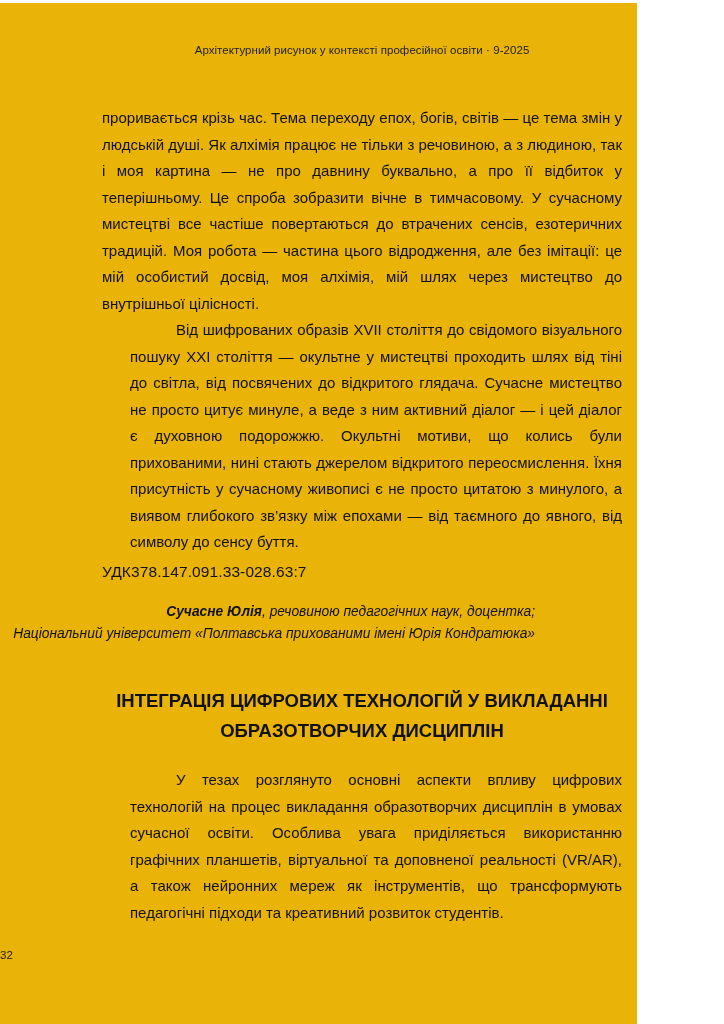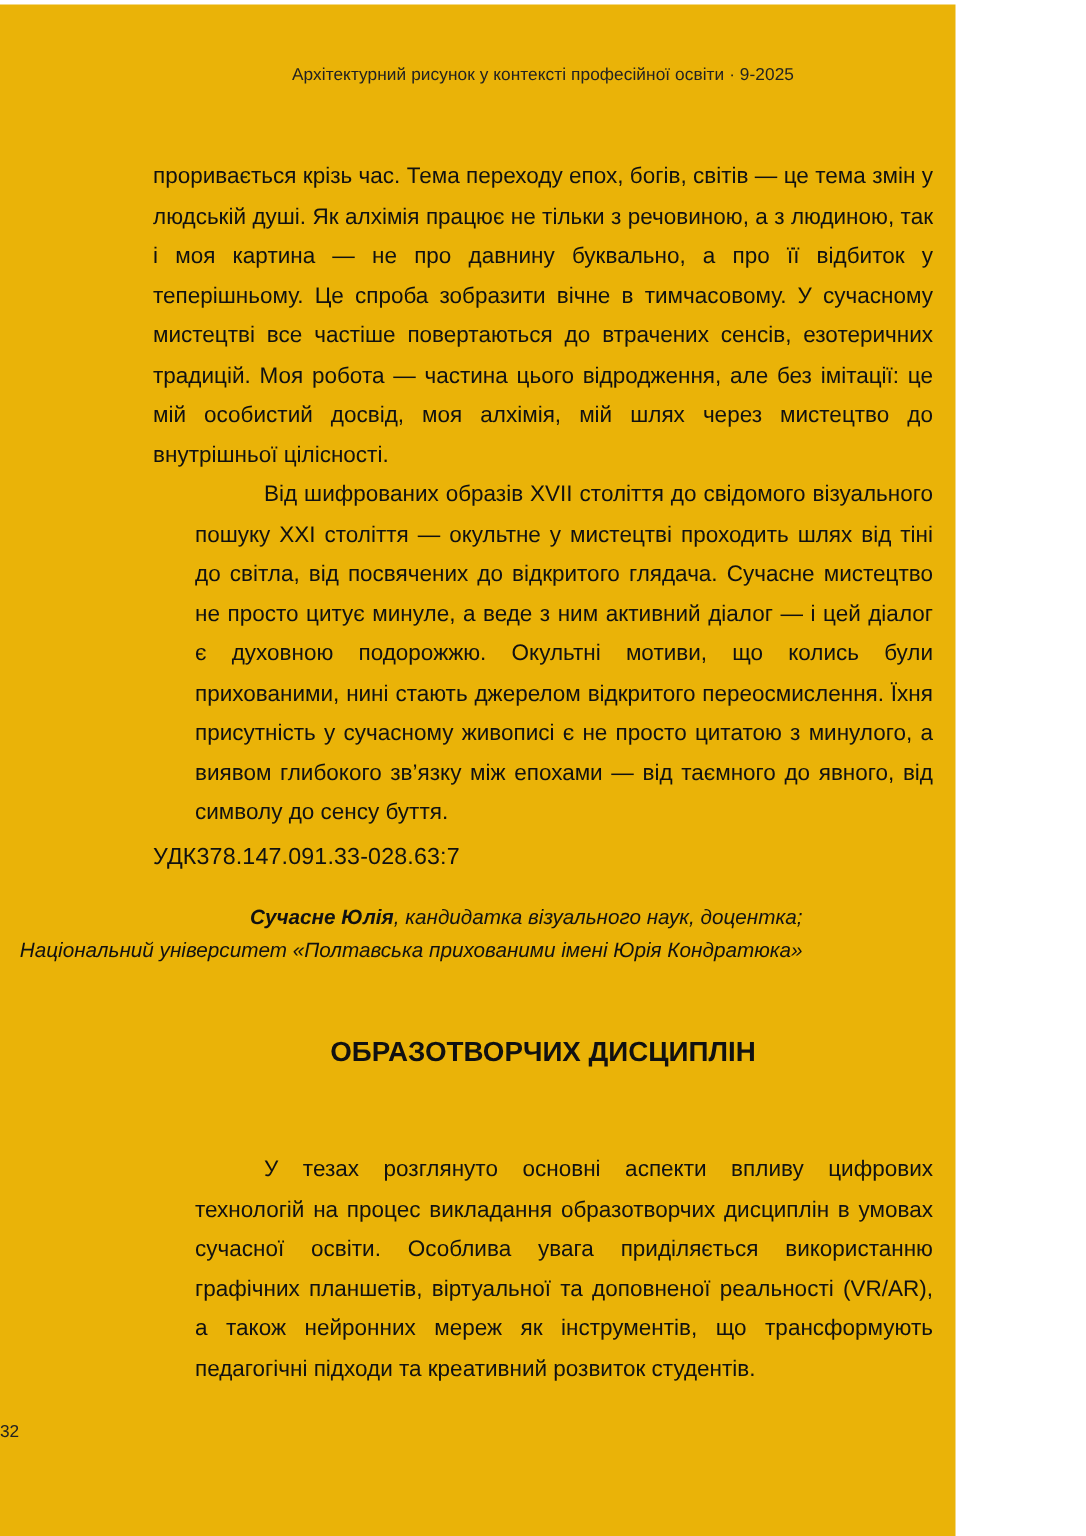--- a/index.html
+++ b/index.html
@@ -102,26 +102,27 @@
 
   <div class="body-text block-1">
     <p>проривається крізь час. Тема переходу епох, богів, світів — це тема змін у людській душі. Як алхімія працює не тільки з речовиною, а з людиною, так і моя картина — не про давнину буквально, а про її відбиток у теперішньому. Це спроба зобразити вічне в тимчасовому. У сучасному мистецтві все частіше повертаються до втрачених сенсів, езотеричних традицій. Моя робота — частина цього відродження, але без імітації: це мій особистий досвід, моя алхімія, мій шлях через мистецтво до внутрішньої цілісності.</p>
     <p class="indent">Від шифрованих образів XVII століття до свідомого візуального пошуку XXI століття — окультне у мистецтві проходить шлях від тіні до світла, від посвячених до відкритого глядача. Сучасне мистецтво не просто цитує минуле, а веде з ним активний діалог — і цей діалог є духовною подорожжю. Окультні мотиви, що колись були прихованими, нині стають джерелом відкритого переосмислення. Їхня присутність у сучасному живописі є не просто цитатою з минулого, а виявом глибокого зв’язку між епохами — від таємного до явного, від символу до сенсу буття.</p>
   </div>
 
   <div class="udk">УДК378.147.091.33-028.63:7</div>
 
   <div class="authors">
     <div>
-      <span class="name">Сучасне Юлія</span><span>, кандидатка візуального наук, доцентка;</span>
+      <span class="name">Сучасне Юлія</span><span>, речовиною педагогічних наук, доцентка;</span>
     </div>
     <div>Національний університет «Полтавська прихованими імені Юрія Кондратюка»</div>
   </div>
 
   <div class="title">
+    <div>ІНТЕГРАЦІЯ ЦИФРОВИХ ТЕХНОЛОГІЙ У ВИКЛАДАННІ</div>
     <div>ОБРАЗОТВОРЧИХ ДИСЦИПЛІН</div>
   </div>
 
   <div class="body-text block-2">
     <p class="indent">У тезах розглянуто основні аспекти впливу цифрових технологій на процес викладання образотворчих дисциплін в умовах сучасної освіти. Особлива увага приділяється використанню графічних планшетів, віртуальної та доповненої реальності (VR/AR), а також нейронних мереж як інструментів, що трансформують педагогічні підходи та креативний розвиток студентів.</p>
   </div>
 
   <div class="page-number">32</div>
 
 </div>

